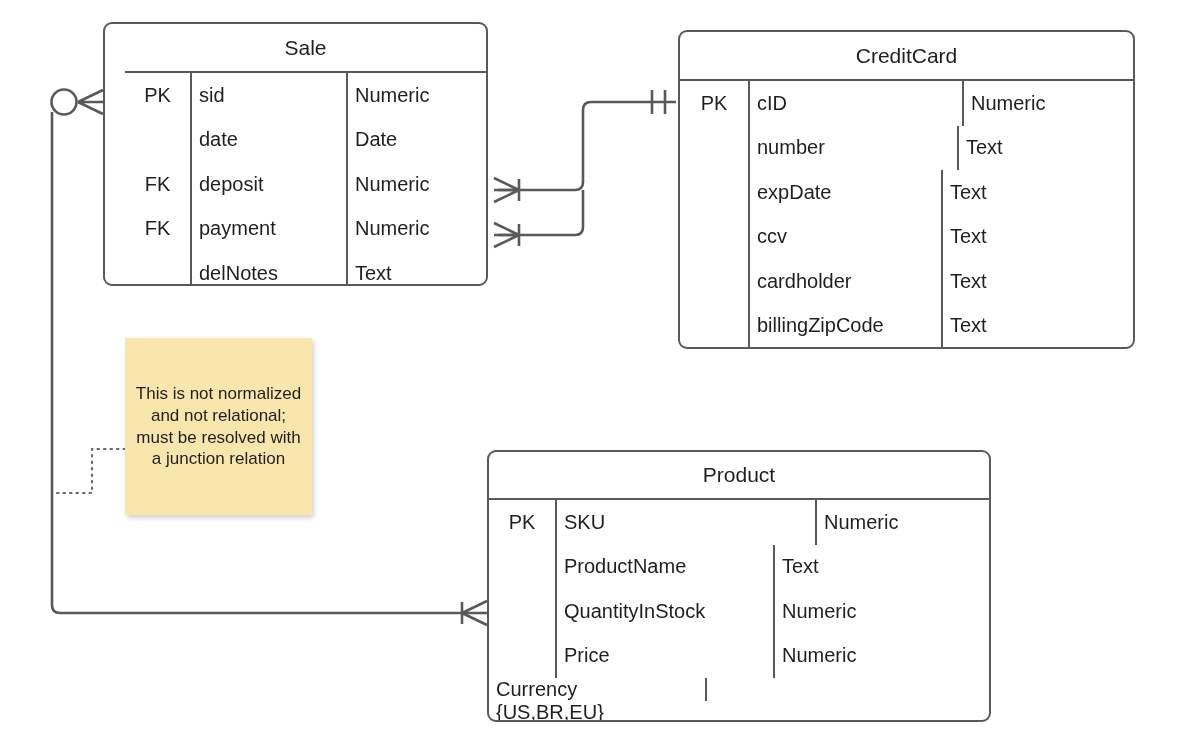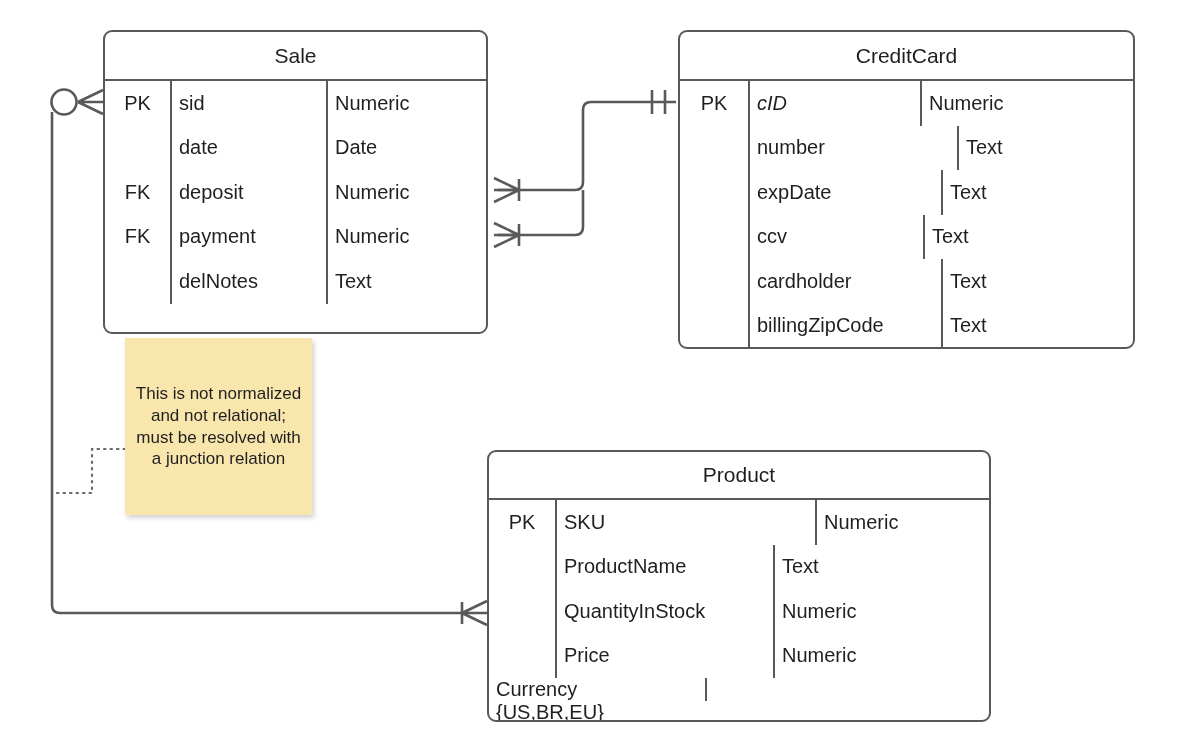--- a/index.html
+++ b/index.html
@@ -126,21 +126,21 @@
       <path d="M 652 90 L 652 114 M 665 90 L 665 114"></path>
 
       
       <path d="M 487 601 L 462 613 M 487 625 L 462 613 M 487 613 L 462 613 M 462 602 L 462 624"></path>
 
     </g>
 
     <path fill="none" stroke="#6b6b6b" stroke-width="2.2" stroke-dasharray="1.5 5" stroke-linecap="round" d="M 125 449 L 92 449 L 92 493 L 52 493"></path>
   </svg>
 
-  <div class="entity" style="left:103px; top:30px; width:385px; height:304px;">
+  <div class="entity" style="left:103px; top:22px; width:385px; height:264px;padding-left:20px;">
     <div class="entity-title" style="height:49px;">Sale</div>
 
     <div class="attr-row" style="height:44.5px;">
       <div class="attr-key" style="width:67px;">PK</div>
       <div class="attr-name" style="width:156px;">sid</div>
       <div class="attr-type">Numeric</div>
     </div>
     <div class="attr-row" style="height:44.5px;">
       <div class="attr-key" style="width:67px;"></div>
       <div class="attr-name" style="width:156px;">date</div>
@@ -161,36 +161,36 @@
       <div class="attr-name" style="width:156px;">delNotes</div>
       <div class="attr-type">Text</div>
     </div>
   </div>
 
   <div class="entity" style="left:678px; top:30px; width:457px; height:319px;">
     <div class="entity-title" style="height:49px;">CreditCard</div>
 
     <div class="attr-row" style="height:44.5px;">
       <div class="attr-key" style="width:70px;">PK</div>
-      <div class="attr-name" style="width:172px;font-style:italic;">cID</div>
+      <div class="attr-name" style="width:214px;">cID</div>
       <div class="attr-type">Numeric</div>
     </div>
     <div class="attr-row" style="height:44.5px;">
       <div class="attr-key" style="width:70px;"></div>
       <div class="attr-name" style="width:209px;">number</div>
       <div class="attr-type">Text</div>
     </div>
     <div class="attr-row" style="height:44.5px;">
       <div class="attr-key" style="width:70px;"></div>
       <div class="attr-name" style="width:193px;">expDate</div>
       <div class="attr-type">Text</div>
     </div>
     <div class="attr-row" style="height:44.5px;">
       <div class="attr-key" style="width:70px;"></div>
-      <div class="attr-name" style="width:175px;">ccv</div>
+      <div class="attr-name" style="width:193px;">ccv</div>
       <div class="attr-type">Text</div>
     </div>
     <div class="attr-row" style="height:44.5px;">
       <div class="attr-key" style="width:70px;"></div>
       <div class="attr-name" style="width:193px;">cardholder</div>
       <div class="attr-type">Text</div>
     </div>
     <div class="attr-row" style="height:44.5px;">
       <div class="attr-key" style="width:70px;"></div>
       <div class="attr-name" style="width:193px;">billingZipCode</div>

